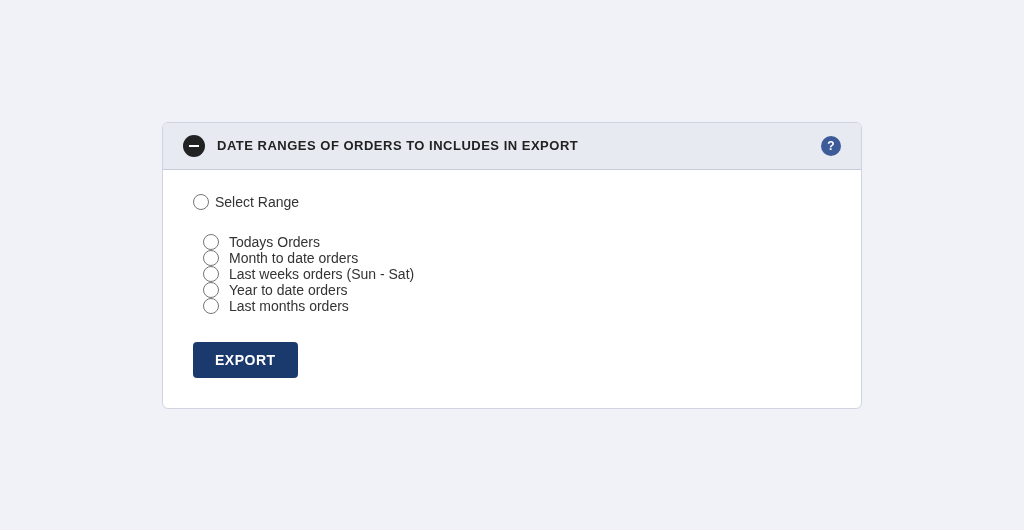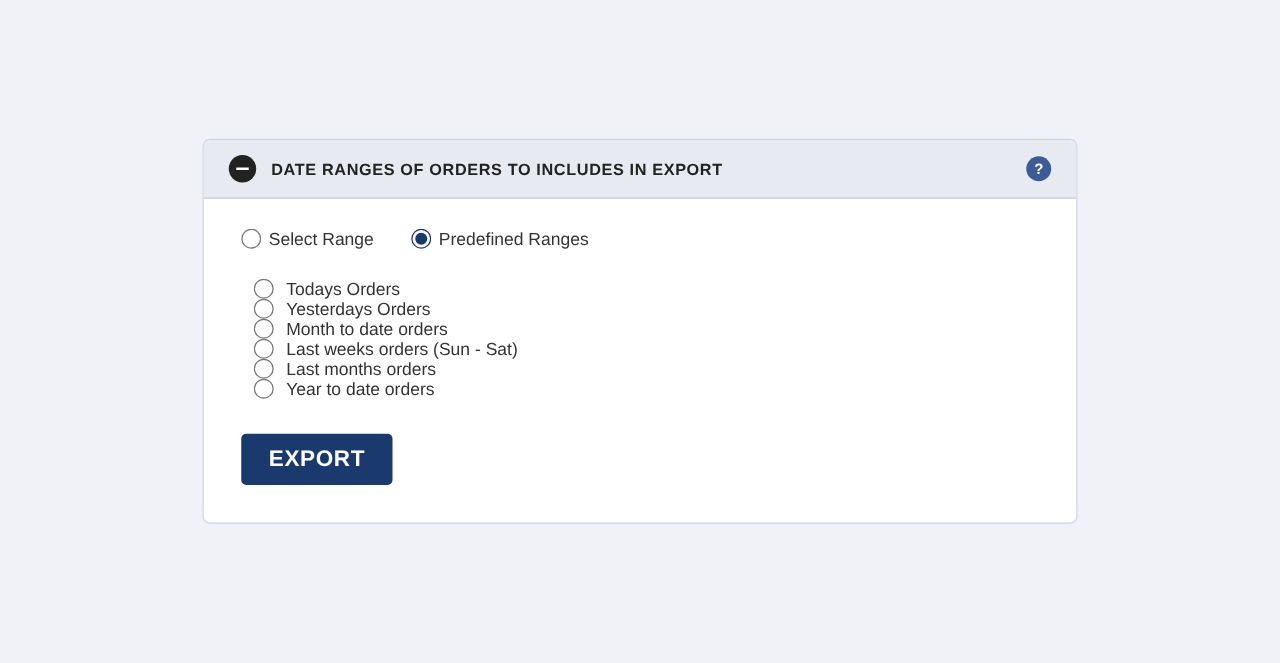--- a/index.html
+++ b/index.html
@@ -126,21 +126,21 @@
       width: 16px;
       height: 16px;
       cursor: pointer;
     }
 
     .export-btn {
       background: #1a3a6e;
       color: white;
       border: none;
       padding: 10px 22px;
-      font-size: 18px;
+      font-size: 14px;
       font-weight: 700;
       border-radius: 4px;
       cursor: pointer;
       letter-spacing: 0.5px;
       text-transform: uppercase;
     }
   </style>
 </head>
 <body>
 
@@ -150,48 +150,40 @@
     <span class="card-header-title">DATE RANGES OF ORDERS TO INCLUDES IN EXPORT</span>
     <div class="help-icon">?</div>
   </div>
 
   <div class="card-body">
     <div class="range-type-row">
       <label class="radio-label">
         <input type="radio" name="range_type" value="select" style="">
         <span>Select Range</span>
       </label>
-      <label class="radio-label">
-        <input type="radio" name="range_type" value="predefined" checked="" style="">
-        <span>Predefined Ranges</span>
-      </label>
     </div>
 
     <div class="predefined-options">
     <label class="option-label">
           <input type="radio" name="predefined_option" value="opt1" style="">
           <span>Todays Orders</span>
-        </label>
-        <label class="option-label">
-          <input type="radio" name="predefined_option" value="opt2" style="">
-          <span>Yesterdays Orders</span>
         </label>
         <label class="option-label">
           <input type="radio" name="predefined_option" value="opt5" style="">
           <span>Month to date orders</span>
         </label>
         <label class="option-label">
           <input type="radio" name="predefined_option" value="opt4" style="">
           <span>Last weeks orders (Sun - Sat)</span>
         </label>
         <label class="option-label">
+          <input type="radio" name="predefined_option" value="opt7" style="">
+          <span>Year to date orders</span>
+        </label>
+        <label class="option-label">
           <input type="radio" name="predefined_option" value="opt6" style="">
           <span>Last months orders</span>
-        </label>
-        <label class="option-label">
-          <input type="radio" name="predefined_option" value="opt7" style="">
-          <span>Year to date orders</span>
         </label>
       </div>
 
     <button class="export-btn">EXPORT</button>
   </div>
 </div>
 
 </body></html>

